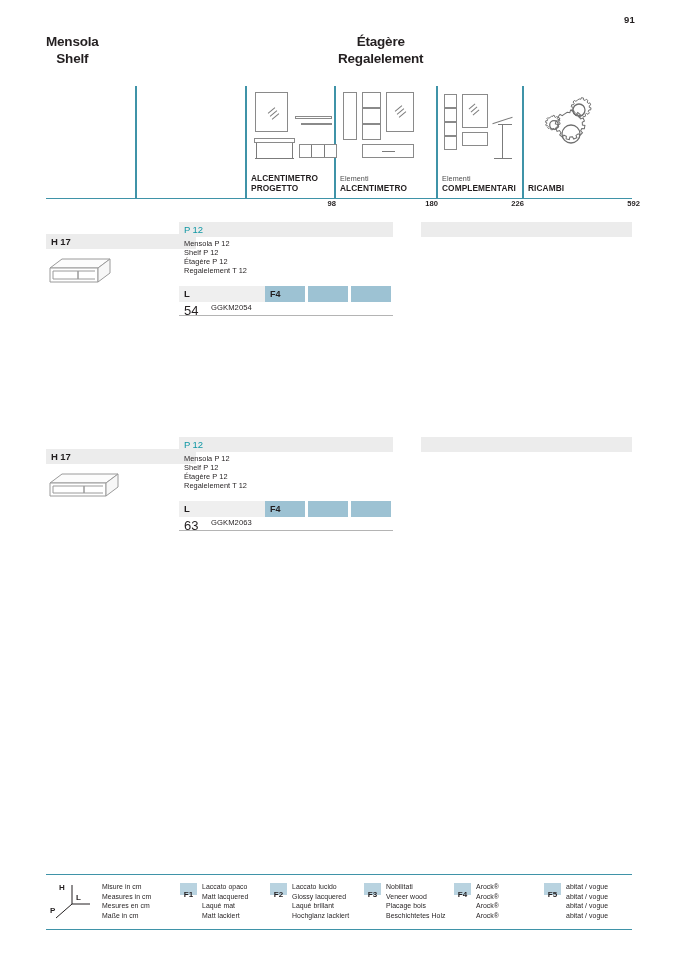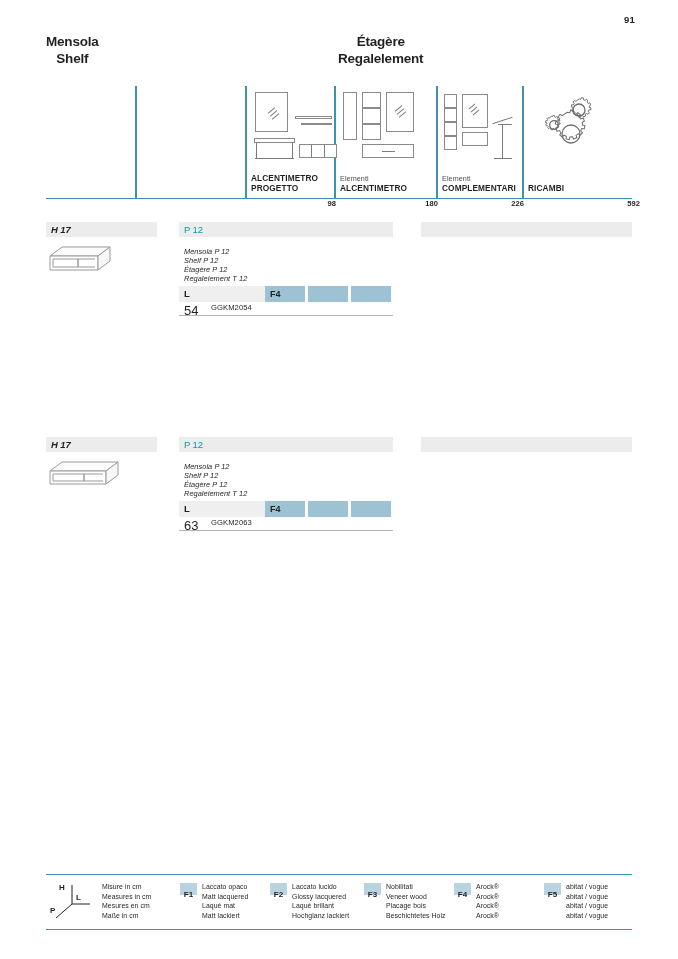--- a/index.html
+++ b/index.html
@@ -137,23 +137,22 @@
     box-sizing: border-box;
     background: #fff;
   }
 
   
   .prod-row { position: absolute; left: 46px; width: 586px; }
 
   .col-h {
     position: absolute;
     left: 0;
-    top: 0;
-    width: 111px;
-    font-style: italic;
+    top: 12px;
+    width: 150px;
   }
   .band {
     height: 15px;
     background: #ececec;
     display: flex;
     align-items: center;
     padding-left: 5px;
     box-sizing: border-box;
   }
   .band-h-label {
@@ -179,23 +178,22 @@
     height: 38px;
   }
 
   .col-p {
     position: absolute;
     left: 133px;
     top: 0;
     width: 214px;
   }
   .desc {
-    margin-top: 11px;
+    margin-top: 3px;
     padding-left: 5px;
-    font-style: italic;
   }
   .desc div {
     font-size: 7.4px;
     line-height: 8.9px;
     color: #231f20;
     letter-spacing: .05px;
   }
 
   .table {
     position: absolute;

